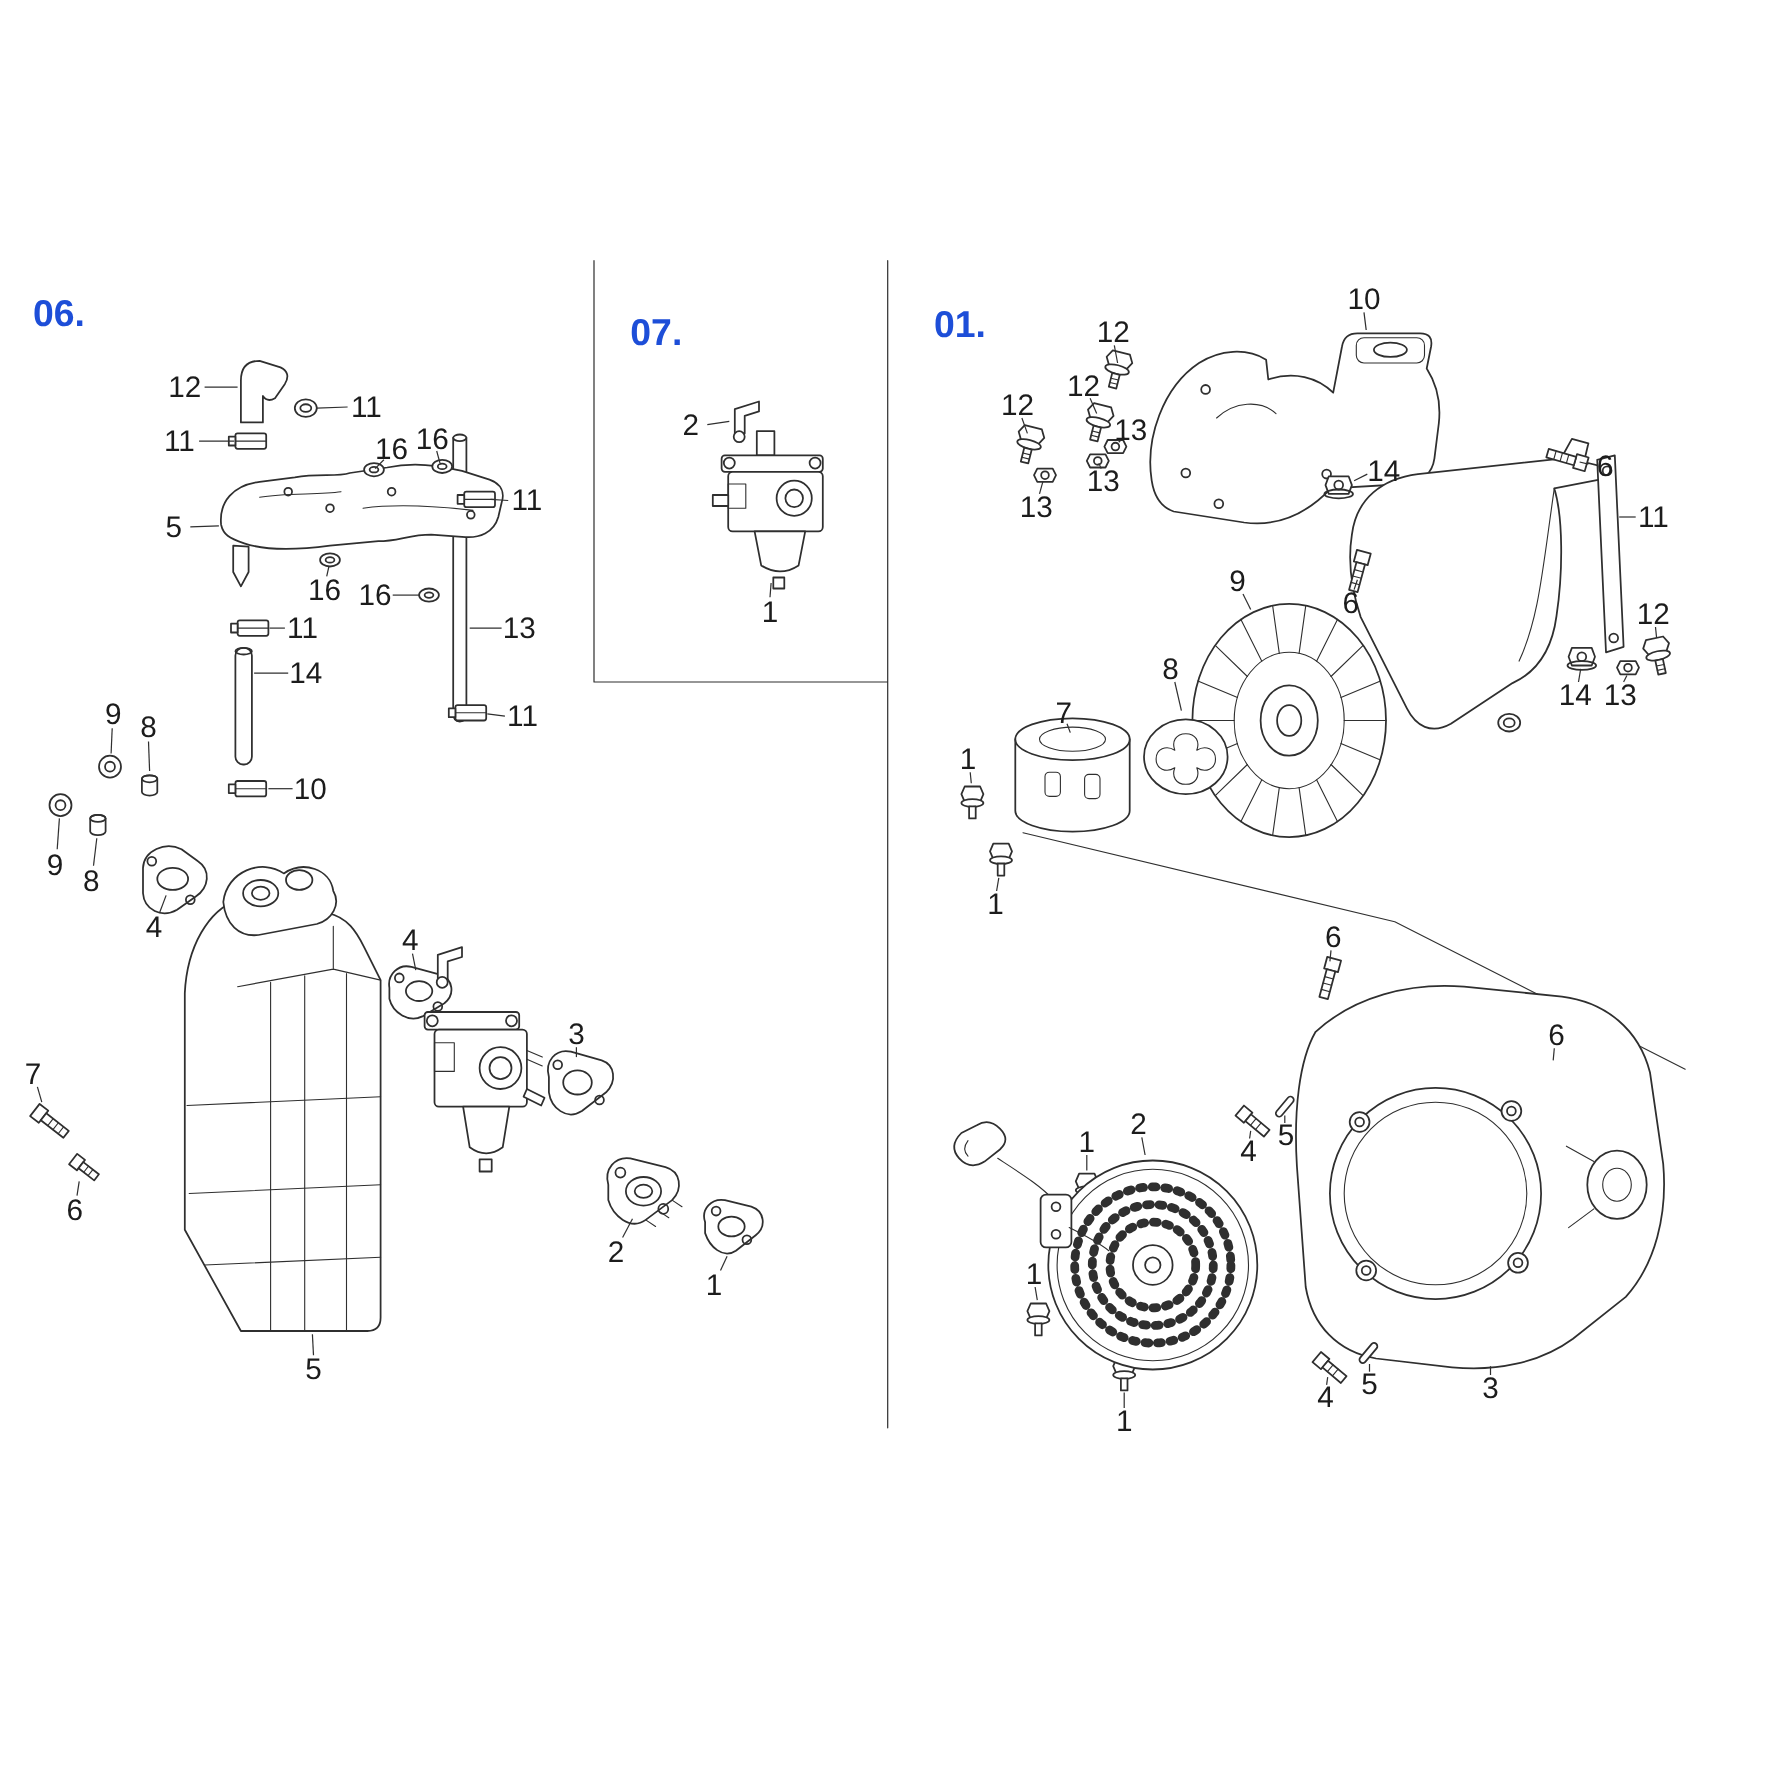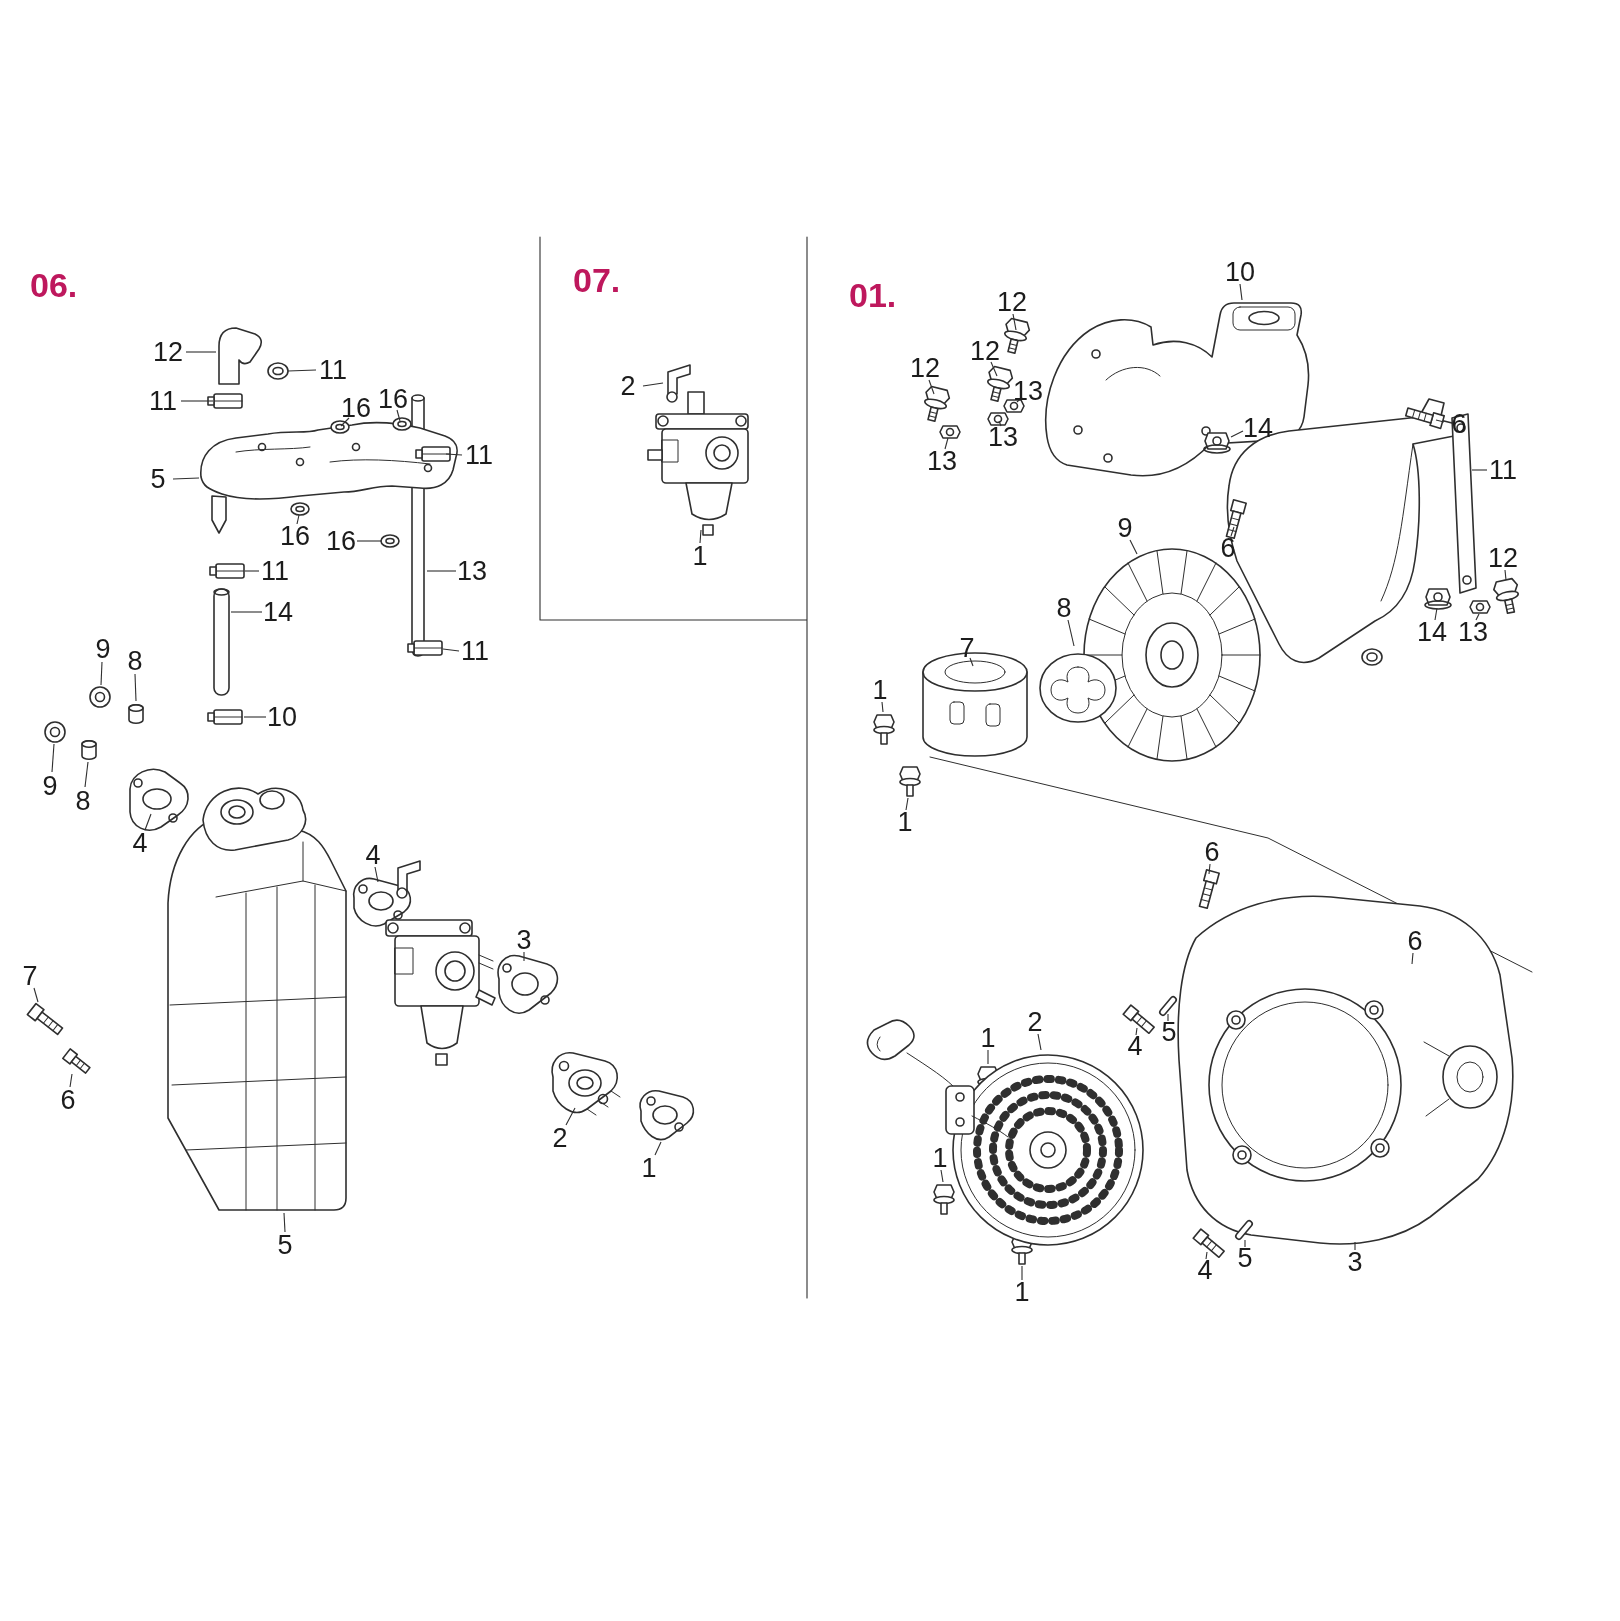--- a/index.html
+++ b/index.html
@@ -11,23 +11,23 @@
       stroke:#2f2f2f;stroke-width:1.6;fill:none;stroke-linejoin:round;stroke-linecap:round;}
   .art .f{fill:#ffffff;}
   .art .thin{stroke-width:1;}
   .art .hair{stroke-width:1.1;}
   .art .slots{stroke-width:8;stroke-dasharray:3.5 8;fill:none;}
   
   .callout{font-family:"Liberation Sans",sans-serif;font-size:27px;fill:#1c1c1c;
            stroke:none;text-anchor:middle;dominant-baseline:central;}
   .leader{stroke:#2f2f2f;stroke-width:1.1;}
   
-  .section-label{position:absolute;font-weight:bold;font-size:34px;color:#be185d;}
+  .section-label{position:absolute;font-weight:bold;font-size:34px;color:#1d4ed8;}
   .label-06{left:30px;top:266px;}
-  .label-07{left:573px;top:261px;}
+  .label-07{left:573px;top:284px;}
   .label-08{left:849px;top:276px;}
 </style>
 </head>
 <body>
 
 <div class="canvas">
 
   <svg class="layer art" id="art-layer" width="1620" height="1621" viewBox="0 0 1620 1621">
 
     <g>

